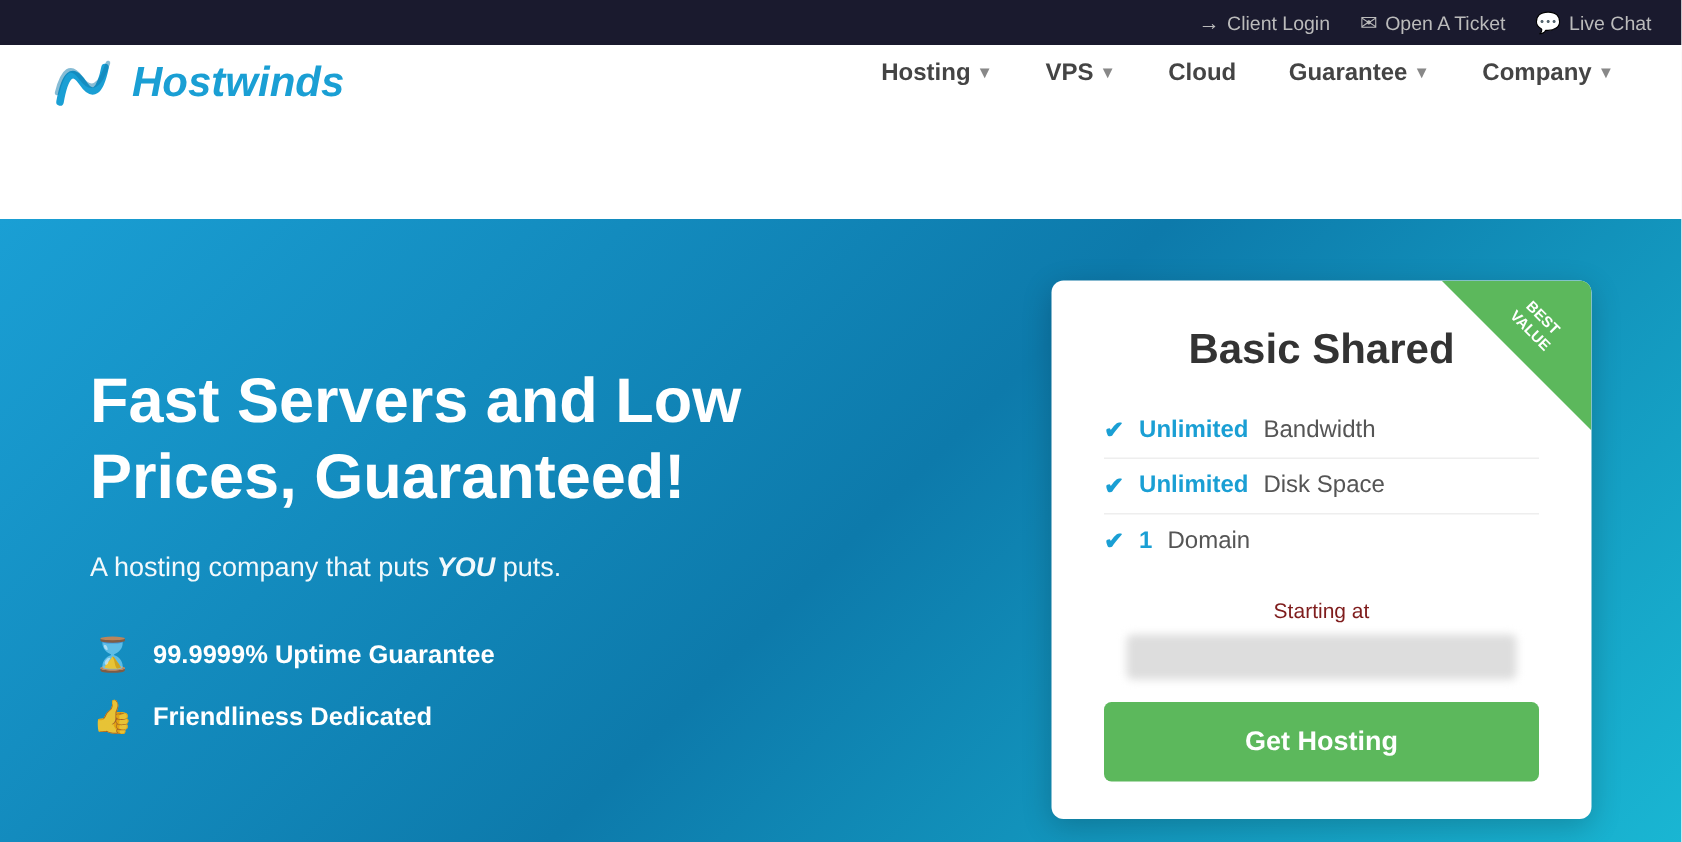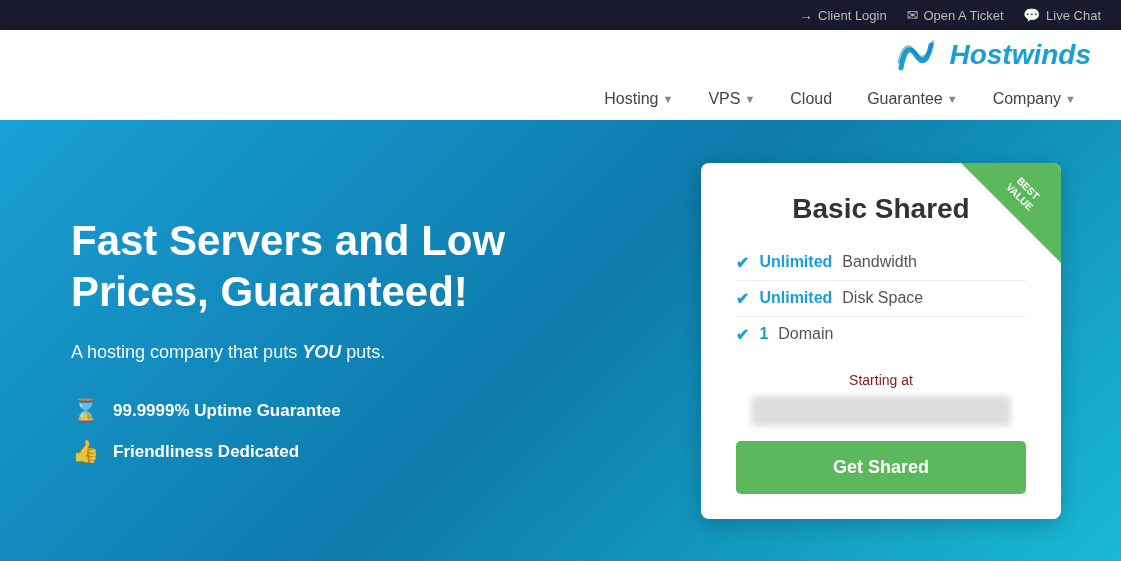--- a/index.html
+++ b/index.html
@@ -24,25 +24,24 @@
       cursor: pointer;
       color: #bbb;
       text-decoration: none;
     }
     .top-bar-icon { font-size: 14px; }
 
     
     .navbar {
       background: #fff;
       display: flex;
-      align-items: flex-end;
+      align-items: flex-start;
       padding: 0 30px;
-      height: 90px;
+      height: 116px;
       box-shadow: 0 2px 5px rgba(0,0,0,0.1);
-      flex-direction: column;
     }
     .logo-area {
       display: flex;
       align-items: center;
       gap: 8px;
       flex: 0 0 auto;
     }
     .logo-icon {
       width: 50px;
       height: 50px;
@@ -62,21 +61,21 @@
       gap: 5px;
     }
     .nav-item {
       display: flex;
       align-items: center;
       gap: 4px;
       padding: 10px 15px;
       font-size: 16px;
       color: #444;
       cursor: pointer;
-      font-weight: 400;
+      font-weight: 700;
       white-space: nowrap;
       border-radius: 4px;
       transition: background 0.2s;
     }
     .nav-arrow { font-size: 11px; color: #888; }
 
     
     .hero {
       background: linear-gradient(135deg, #1a9fd4 0%, #0d7aab 50%, #1ab8d4 100%);
       min-height: 441px;
@@ -84,21 +83,20 @@
       align-items: center;
       padding: 40px 60px;
       position: relative;
       overflow: hidden;
     }
 
     .hero-content {
       flex: 1;
       color: #fff;
       max-width: 580px;
-      margin-left: 11px;
     }
     .hero-title {
       font-size: 42px;
       font-weight: bold;
       line-height: 1.2;
       margin-bottom: 25px;
       color: #fff;
     }
     .hero-subtitle {
       font-size: 18px;
@@ -338,16 +336,16 @@
         <li class="card-feature">
           <span class="card-check">✔</span>
           <span class="card-feature-highlight">1</span>
           <span> Domain</span>
         </li>
       </ul>
 
       <p class="starting-at">Starting at</p>
       <div class="price-blurred"></div>
 
-      <button class="get-hosted-btn">Get Shared</button>
+      <button class="get-hosted-btn">Get Hosting</button>
     </div>
   </div>
 </section>
 
 </body></html>

